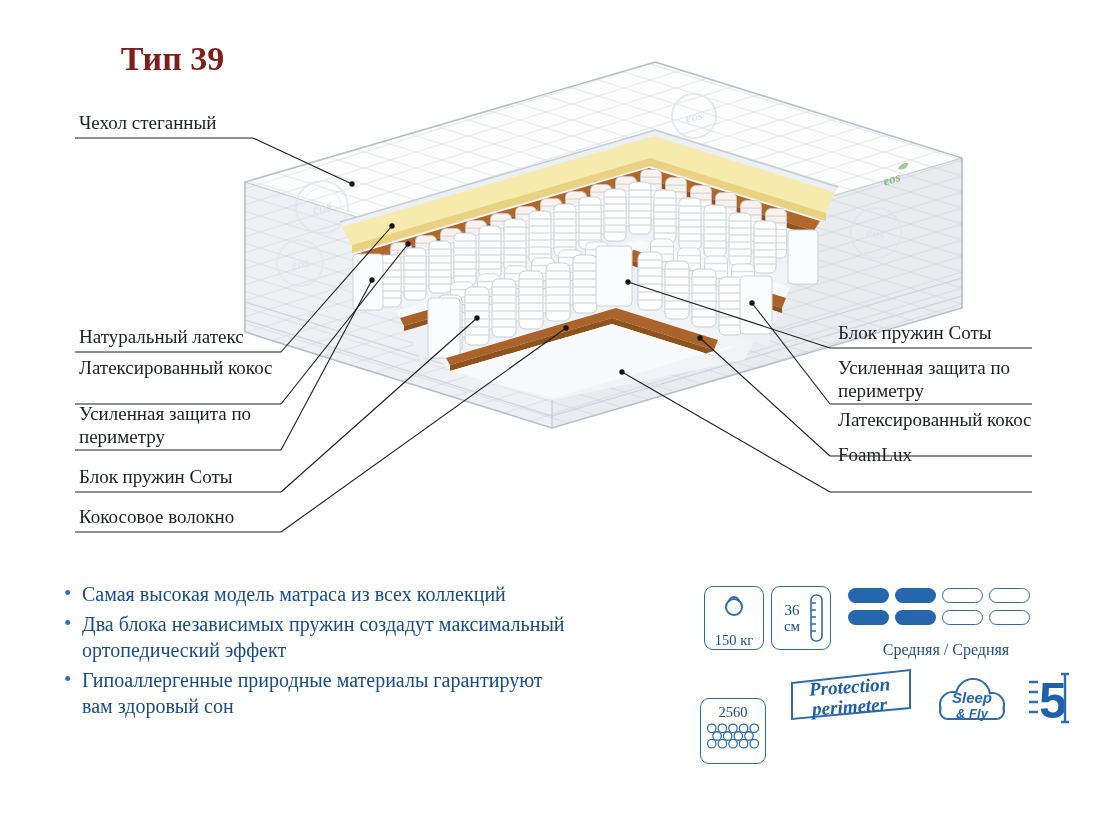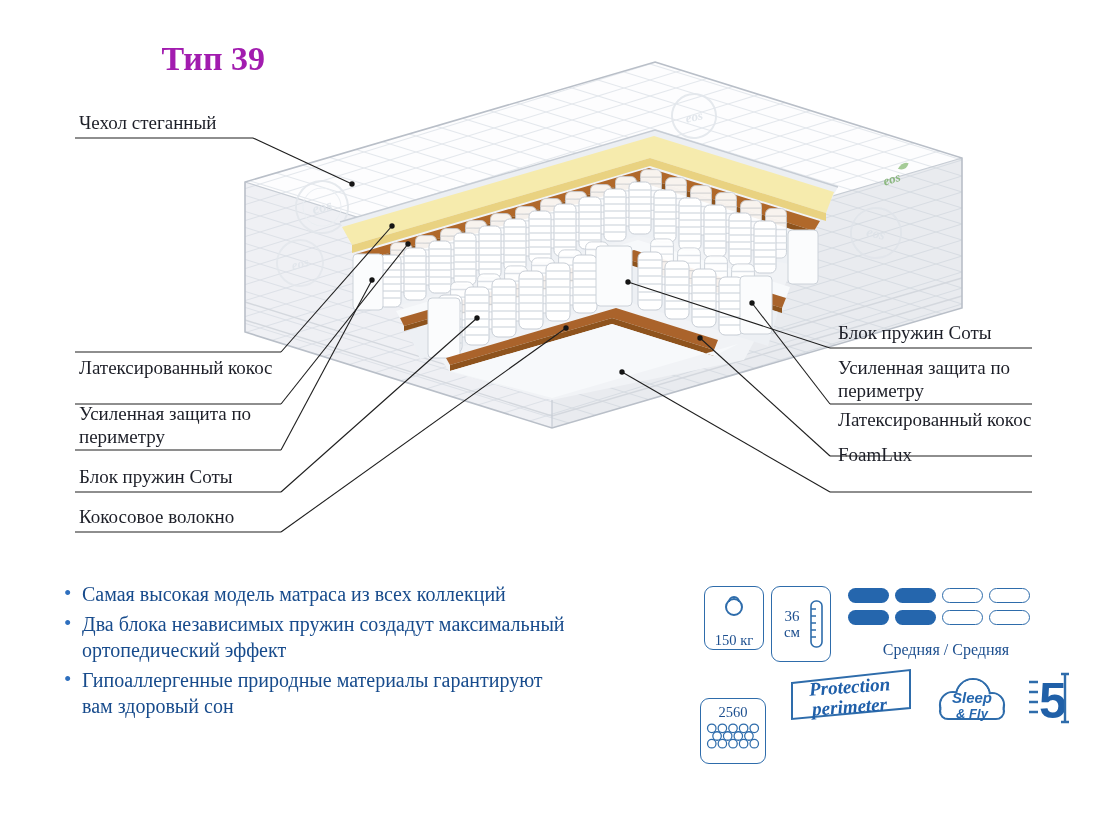--- a/index.html
+++ b/index.html
@@ -1,30 +1,30 @@
 <!DOCTYPE html>
 <html><head>
 <meta charset="utf-8">
 <style>
   html,body{margin:0;padding:0;background:#ffffff;}
   .canvas{position:relative;width:1100px;height:814px;background:#ffffff;overflow:hidden;
           font-family:"Liberation Serif", serif;}
   .art{position:absolute;left:0;top:0;z-index:1;}
-  .title{position:absolute;left:80px;top:40px;width:185px;text-align:right;z-index:3;
-         font-size:34px;font-weight:bold;color:#a21caf;}
+  .title{position:absolute;left:80px;top:40px;width:185px;text-align:center;z-index:3;
+         font-size:34px;font-weight:bold;color:#7f1d1d;}
   .lbl{position:absolute;z-index:3;font-size:19px;line-height:1.22;color:#1d1f28;}
   .lbl.left{left:79px;width:200px;}
   .lbl.right{left:838px;width:196px;}
   .features{position:absolute;left:62px;top:581px;width:505px;z-index:3;margin:0;padding:0;list-style:none;}
   .features li{position:relative;padding-left:20px;margin:0 0 3px 0;font-size:20px;line-height:1.33;color:#174b8c;}
   .features .bullet{position:absolute;left:2px;top:-1px;color:#2e6fbe;font-size:21px;}
   .specbox{position:absolute;z-index:3;border:1.6px solid #2e6cab;border-radius:9px;background:#fff;
            color:#1d4f8f;text-align:center;box-sizing:border-box;}
   .wbox{left:704px;top:586px;width:60px;height:64px;}
-  .hbox{left:771px;top:586px;width:60px;height:76px;display:flex;align-items:center;justify-content:space-between;padding:0 6px;}
+  .hbox{left:771px;top:586px;width:60px;height:64px;display:flex;align-items:center;justify-content:space-between;padding:0 6px;}
   .wbox .cap, .sbox .cap{font-size:14.5px;margin-top:11px;}
   .hbox .cap{font-size:15px;line-height:1.1;width:28px;text-align:center;}
   .firm{position:absolute;left:848px;top:588px;width:196px;z-index:3;}
   .firm .row{display:flex;gap:6px;margin-bottom:7px;}
   .pill{width:41px;height:15px;border-radius:8px;box-sizing:border-box;}
   .pill.fill{background:#2566ad;}
   .pill.out{border:1.6px solid #2e6cab;background:#fff;}
   .firm .cap{text-align:center;font-size:16px;color:#1d4f8f;margin-top:16px;}
   .sbox{left:700px;top:698px;width:66px;height:66px;}
   .plainbox{position:absolute;z-index:3;}
@@ -222,20 +222,21 @@
       <circle cx="628" cy="282" r="2.7"></circle>
         <circle cx="752" cy="303" r="2.7"></circle>
       <circle cx="700" cy="338" r="2.7"></circle>
         <circle cx="622" cy="372" r="2.7"></circle>
     </g>
   </svg>
 
   <div class="title">Тип 39</div>
 
   <div class="lbl left" style="top:111px;">Чехол стеганный</div>
+  <div class="lbl left" style="top:325px;">Натуральный латекс</div>
   <div class="lbl left" style="top:356px;">Латексированный кокос</div>
   <div class="lbl left" style="top:402px;">Усиленная защита по периметру</div>
   <div class="lbl left" style="top:465px;">Блок пружин Соты</div>
   <div class="lbl left" style="top:505px;">Кокосовое волокно</div>
 
   <div class="lbl right" style="top:321px;">Блок пружин Соты</div>
   <div class="lbl right" style="top:356px;">Усиленная защита по периметру</div>
   <div class="lbl right" style="top:408px;">Латексированный кокос</div>
   <div class="lbl right" style="top:443px;">FoamLux</div>
 

